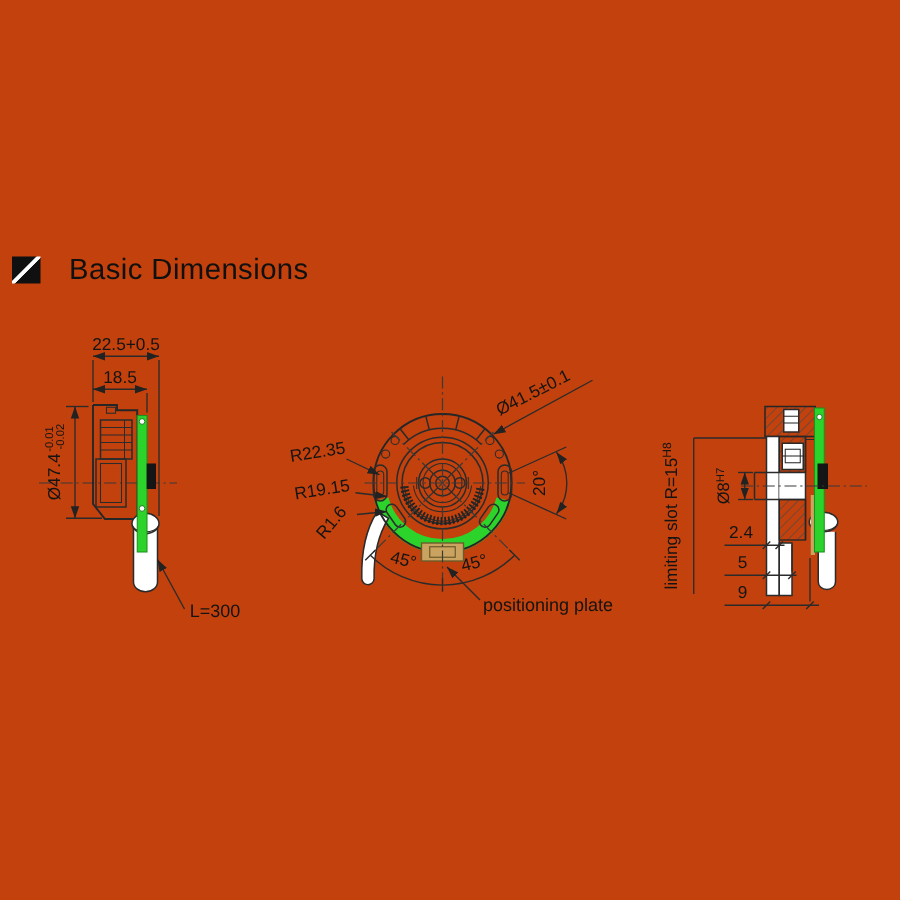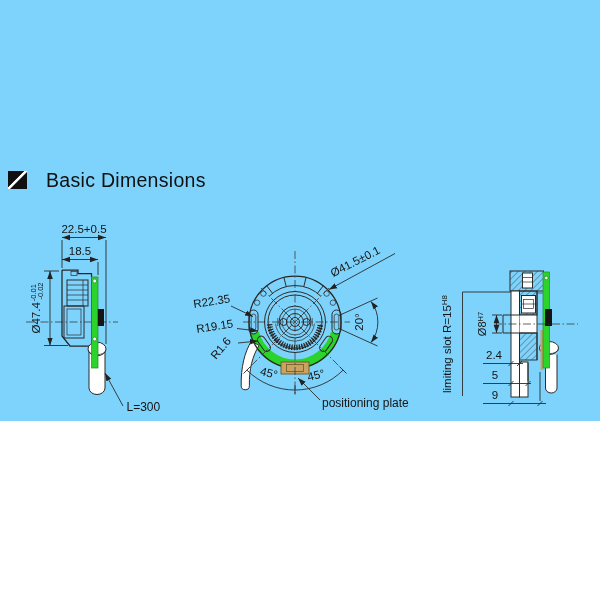--- a/index.html
+++ b/index.html
@@ -1,16 +1,16 @@
 <!DOCTYPE html>
 <html><head>
 <meta charset="utf-8">
 <style>
   html,body{margin:0;padding:0;background:#ffffff;width:600px;height:600px;overflow:hidden;}
-  .page{position:relative;width:600px;height:421px;background:#7dd3fc;font-family:"Liberation Sans",sans-serif;}
+  .page{position:relative;width:600px;height:600px;background:#c2410c;font-family:"Liberation Sans",sans-serif;}
   .hdr{position:absolute;left:0;top:169px;height:24px;display:flex;align-items:center;}
   .bullet{position:absolute;left:8px;top:2px;width:19px;height:18px;
           background:linear-gradient(135deg,#101010 43%,#ffffff 45%,#ffffff 53%,#101010 55%);}
   .hdr h1{position:absolute;left:46px;top:0;margin:0;font-size:19.5px;font-weight:400;color:#101010;white-space:nowrap;letter-spacing:.3px;}
   svg{position:absolute;left:0;top:0;}
   svg text{font-family:"Liberation Sans",sans-serif;fill:#141414;}
   .t{font-size:11.5px;}
   .t2{font-size:12px;}
   .ln{stroke:#2b2b2b;stroke-width:1;fill:none;}
   .lnt{stroke:#2b2b2b;stroke-width:.7;fill:none;}

